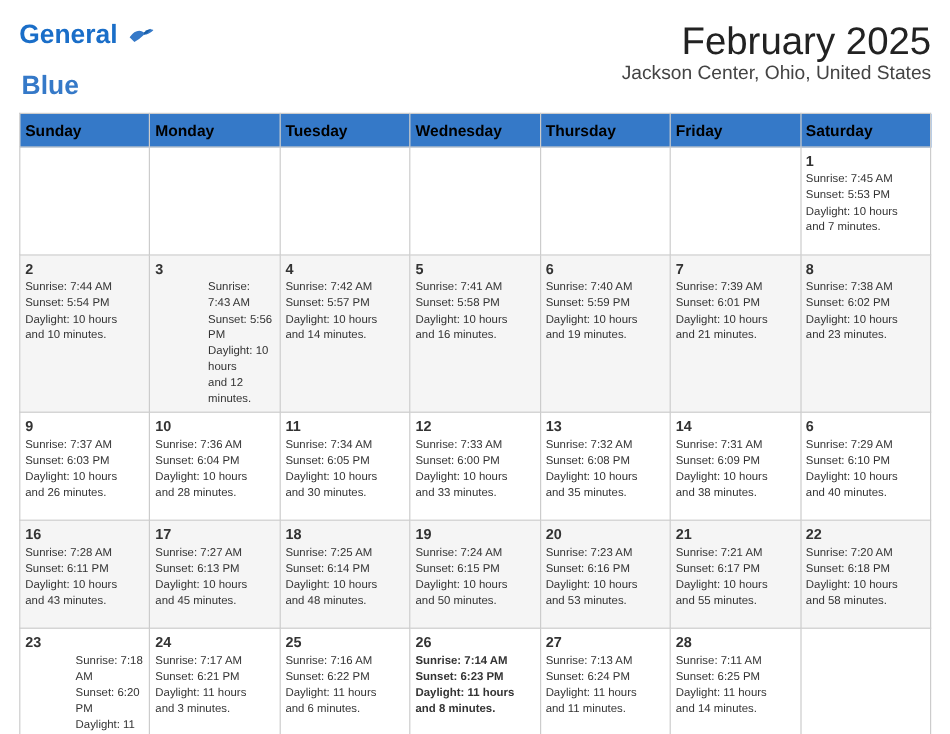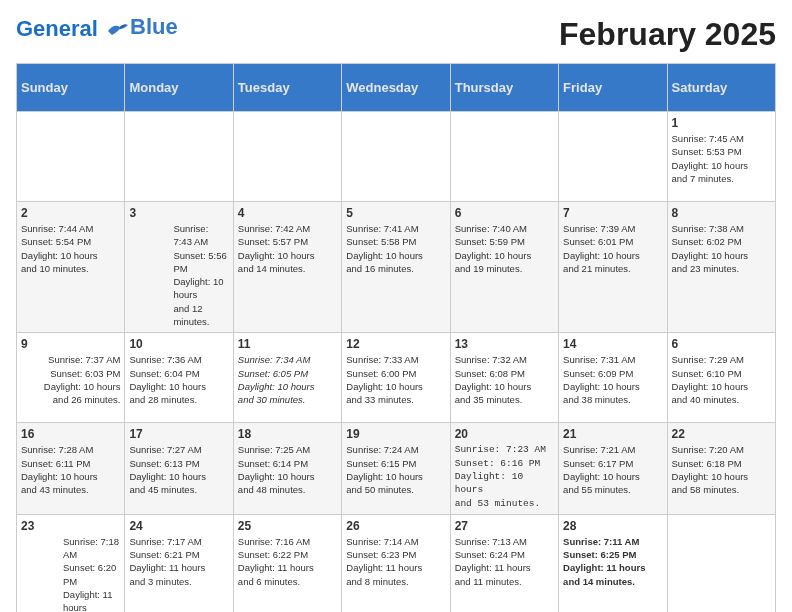--- a/index.html
+++ b/index.html
@@ -11,51 +11,52 @@
       padding: 16px;
     }
     .header {
       display: flex;
       justify-content: space-between;
       align-items: flex-start;
       margin-bottom: 10px;
     }
     .logo {
       display: flex;
-      flex-direction: row;
-      align-items: center;
+      flex-direction: column;
+      align-items: flex-start;
+      gap: 20px;
     }
     .logo-row {
       display: flex;
       align-items: center;
     }
     .title-area {
       text-align: right;
     }
     .title-area h1 {
       font-size: 32px;
-      font-weight: bold;
+      font-weight: normal;
       color: #222;
     }
     .title-area h2 {
       font-size: 16px;
       font-weight: normal;
       color: #444;
     }
     .calendar {
       width: 100%;
       border-collapse: collapse;
       border: 1px solid #ccc;
     }
     .calendar th {
       background-color: #3579c8;
-      color: #e5e5e5;
+      color: #000000;
       font-size: 13px;
       font-weight: bold;
-      padding: 16px 4px;
+      padding: 6px 4px;
       text-align: left;
       border: 1px solid #ccc;
     }
     .calendar td {
       border: 1px solid #ccc;
       vertical-align: top;
       padding: 4px;
       font-size: 10px;
       color: #333;
       width: calc(100% / 7);
@@ -91,20 +92,21 @@
         <svg width="22" height="18" viewBox="0 0 22 18" style="display:inline-block;vertical-align:middle;margin-left:2px;">
           <path d="M2,10 Q8,2 14,6 Q18,2 22,4 Q18,8 14,8 Q10,12 6,14 Z" fill="#3579c8"></path>
           <path d="M14,6 Q16,4 20,3 Q17,7 14,8 Z" fill="#1a5fa8"></path>
         </svg>
       </span>
     </div>
     <div style="font-size:22px;font-weight:bold;color:#3579c8;margin-top:-4px;margin-left:2px;">Blue</div>
   </div>
   <div class="title-area">
     <h1>February 2025</h1>
+    <h2>Jackson Center, Ohio, United States</h2>
   </div>
 </div>
 
 <table class="calendar">
   <thead>
     <tr>
     <th>Sunday</th>
         <th>Monday</th>
         <th>Tuesday</th>
         <th>Wednesday</th>
@@ -176,35 +178,35 @@
           <span class="day-num">8</span>
           <div class="day-info" style="white-space: pre-line;">Sunrise: 7:38 AM
 Sunset: 6:02 PM
 Daylight: 10 hours
 and 23 minutes.</div>
         </td>
       </tr>
       <tr>
         <td>
           <span class="day-num">9</span>
-          <div class="day-info" style="white-space: pre-line; text-align: right;">Sunrise: 7:37 AM
+          <div class="day-info" style="white-space: pre-line;">Sunrise: 7:37 AM
 Sunset: 6:03 PM
 Daylight: 10 hours
 and 26 minutes.</div>
         </td>
         <td>
           <span class="day-num">10</span>
           <div class="day-info" style="white-space: pre-line;">Sunrise: 7:36 AM
 Sunset: 6:04 PM
 Daylight: 10 hours
 and 28 minutes.</div>
         </td>
         <td>
           <span class="day-num">11</span>
-          <div class="day-info" style="white-space: pre-line; font-style: italic;">Sunrise: 7:34 AM
+          <div class="day-info" style="white-space: pre-line;">Sunrise: 7:34 AM
 Sunset: 6:05 PM
 Daylight: 10 hours
 and 30 minutes.</div>
         </td>
         <td>
           <span class="day-num">12</span>
           <div class="day-info" style="white-space: pre-line;">Sunrise: 7:33 AM
 Sunset: 6:00 PM
 Daylight: 10 hours
 and 33 minutes.</div>
@@ -255,21 +257,21 @@
         </td>
         <td>
           <span class="day-num">19</span>
           <div class="day-info" style="white-space: pre-line;">Sunrise: 7:24 AM
 Sunset: 6:15 PM
 Daylight: 10 hours
 and 50 minutes.</div>
         </td>
         <td>
           <span class="day-num">20</span>
-          <div class="day-info" style="white-space: pre-line; font-family: Liberation Mono, monospace;">Sunrise: 7:23 AM
+          <div class="day-info" style="white-space: pre-line;">Sunrise: 7:23 AM
 Sunset: 6:16 PM
 Daylight: 10 hours
 and 53 minutes.</div>
         </td>
         <td>
           <span class="day-num">21</span>
           <div class="day-info" style="white-space: pre-line;">Sunrise: 7:21 AM
 Sunset: 6:17 PM
 Daylight: 10 hours
 and 55 minutes.</div>
@@ -299,35 +301,35 @@
         </td>
         <td>
           <span class="day-num">25</span>
           <div class="day-info" style="white-space: pre-line;">Sunrise: 7:16 AM
 Sunset: 6:22 PM
 Daylight: 11 hours
 and 6 minutes.</div>
         </td>
         <td>
           <span class="day-num">26</span>
-          <div class="day-info" style="white-space: pre-line;">Sunrise: 7:14 AM
+          <div class="day-info" style="white-space: pre-line; font-weight: bold;">Sunrise: 7:14 AM
 Sunset: 6:23 PM
 Daylight: 11 hours
 and 8 minutes.</div>
         </td>
         <td>
           <span class="day-num">27</span>
           <div class="day-info" style="white-space: pre-line;">Sunrise: 7:13 AM
 Sunset: 6:24 PM
 Daylight: 11 hours
 and 11 minutes.</div>
         </td>
         <td>
           <span class="day-num">28</span>
-          <div class="day-info" style="white-space: pre-line; font-weight: bold;">Sunrise: 7:11 AM
+          <div class="day-info" style="white-space: pre-line;">Sunrise: 7:11 AM
 Sunset: 6:25 PM
 Daylight: 11 hours
 and 14 minutes.</div>
         </td>
         <td class="empty-cell"></td>
       </tr>
     </tbody>
 </table>
 
 </body></html>

